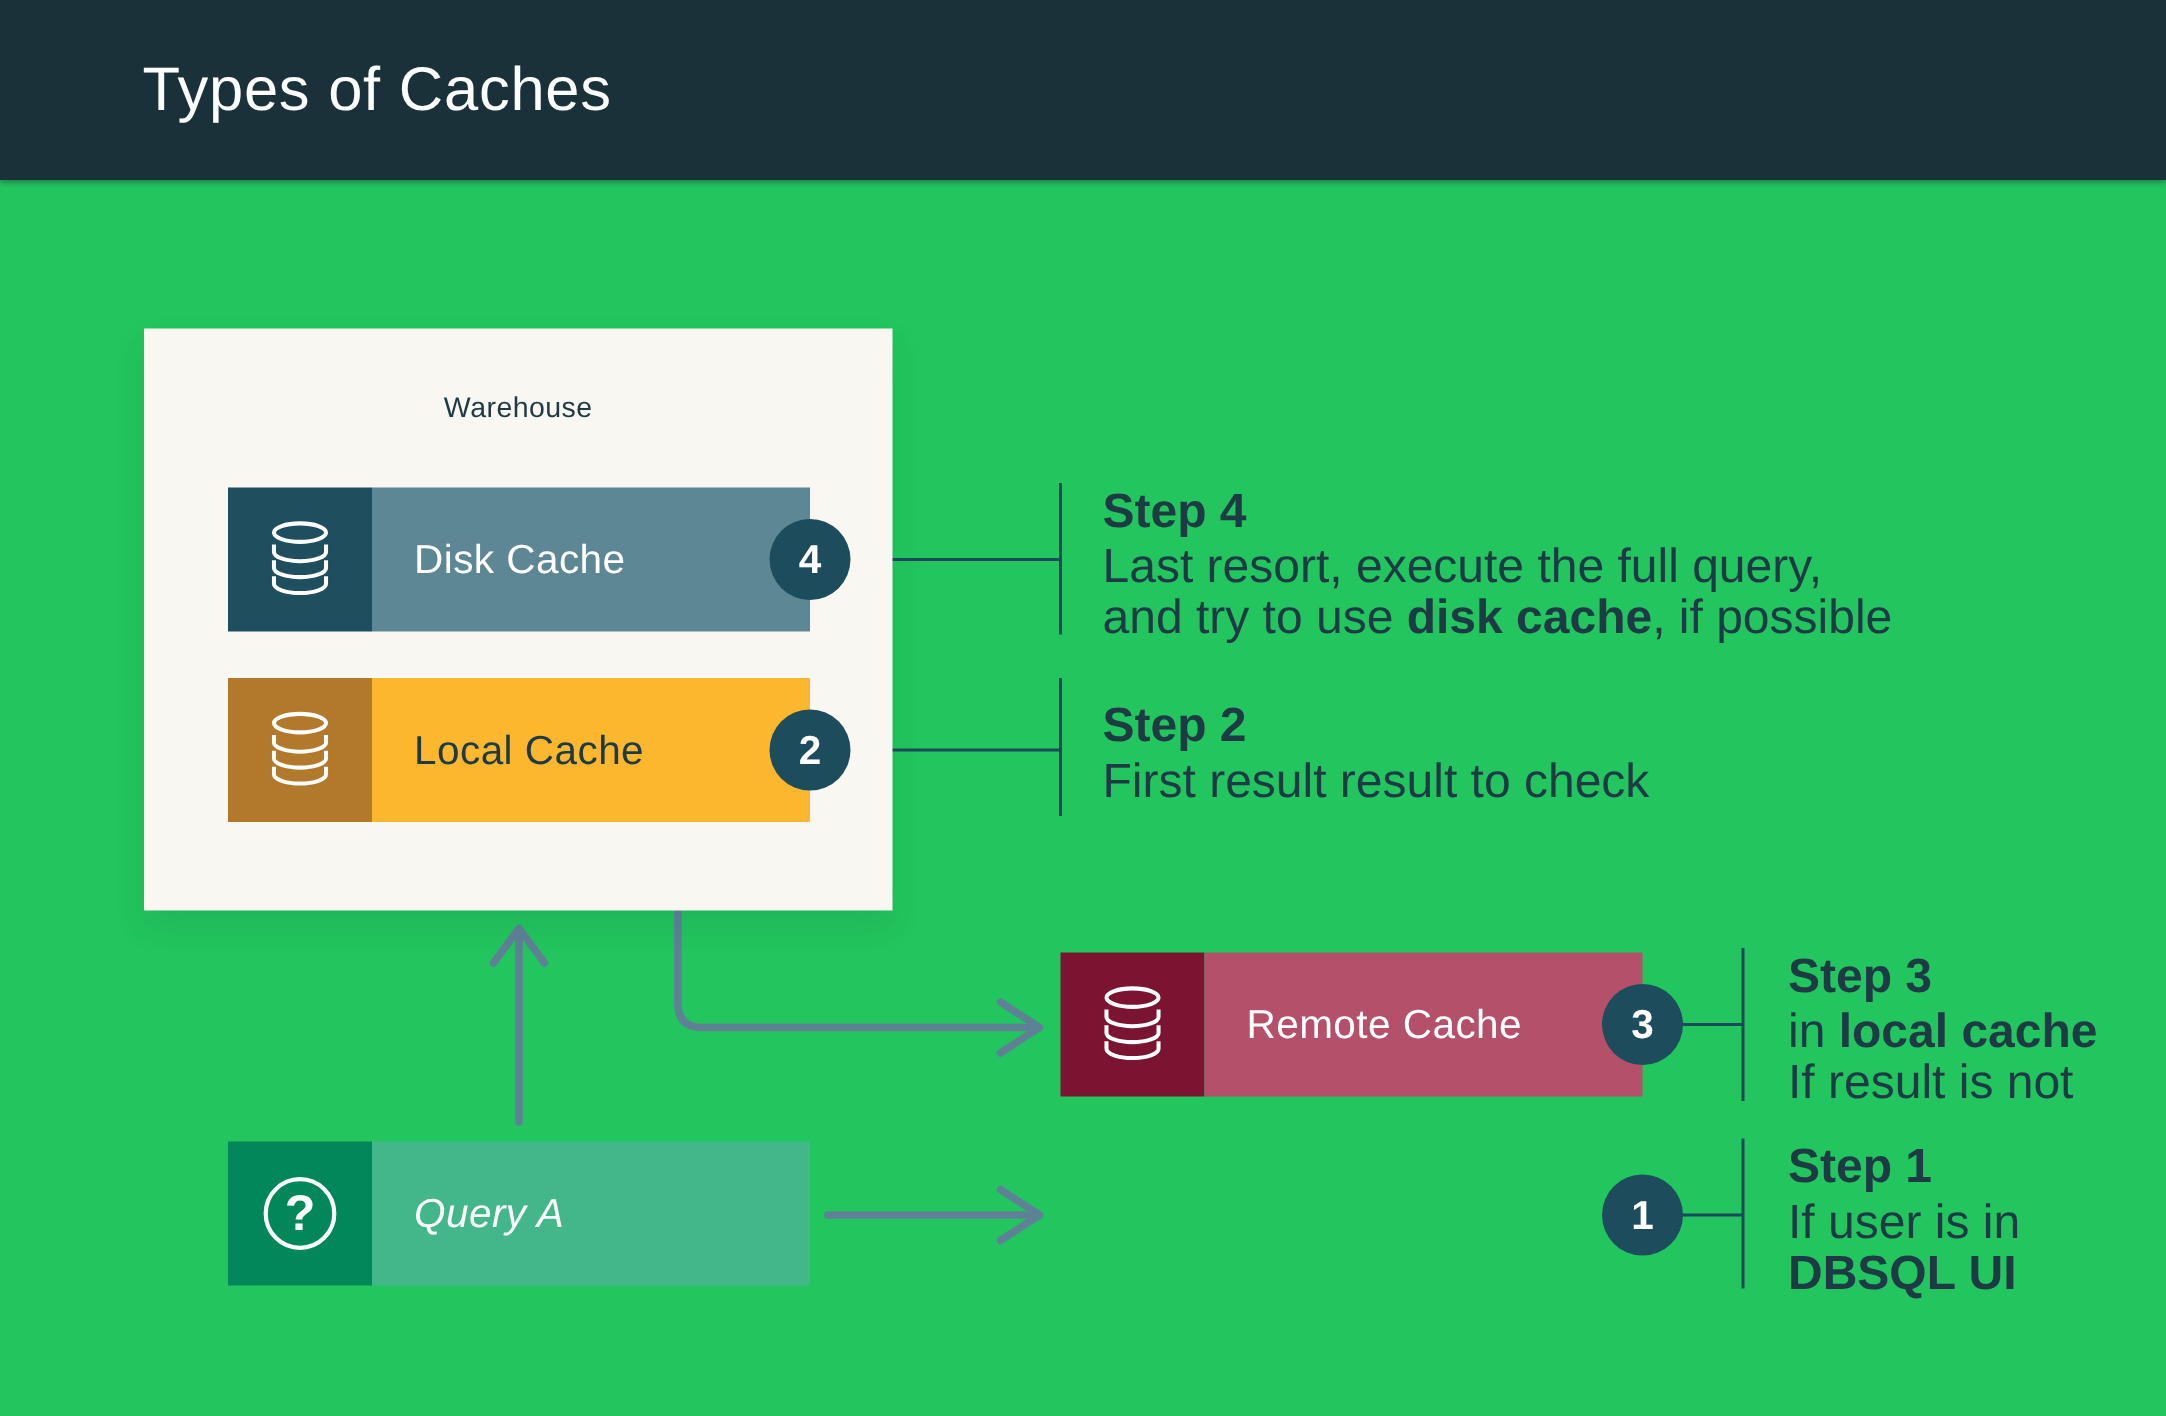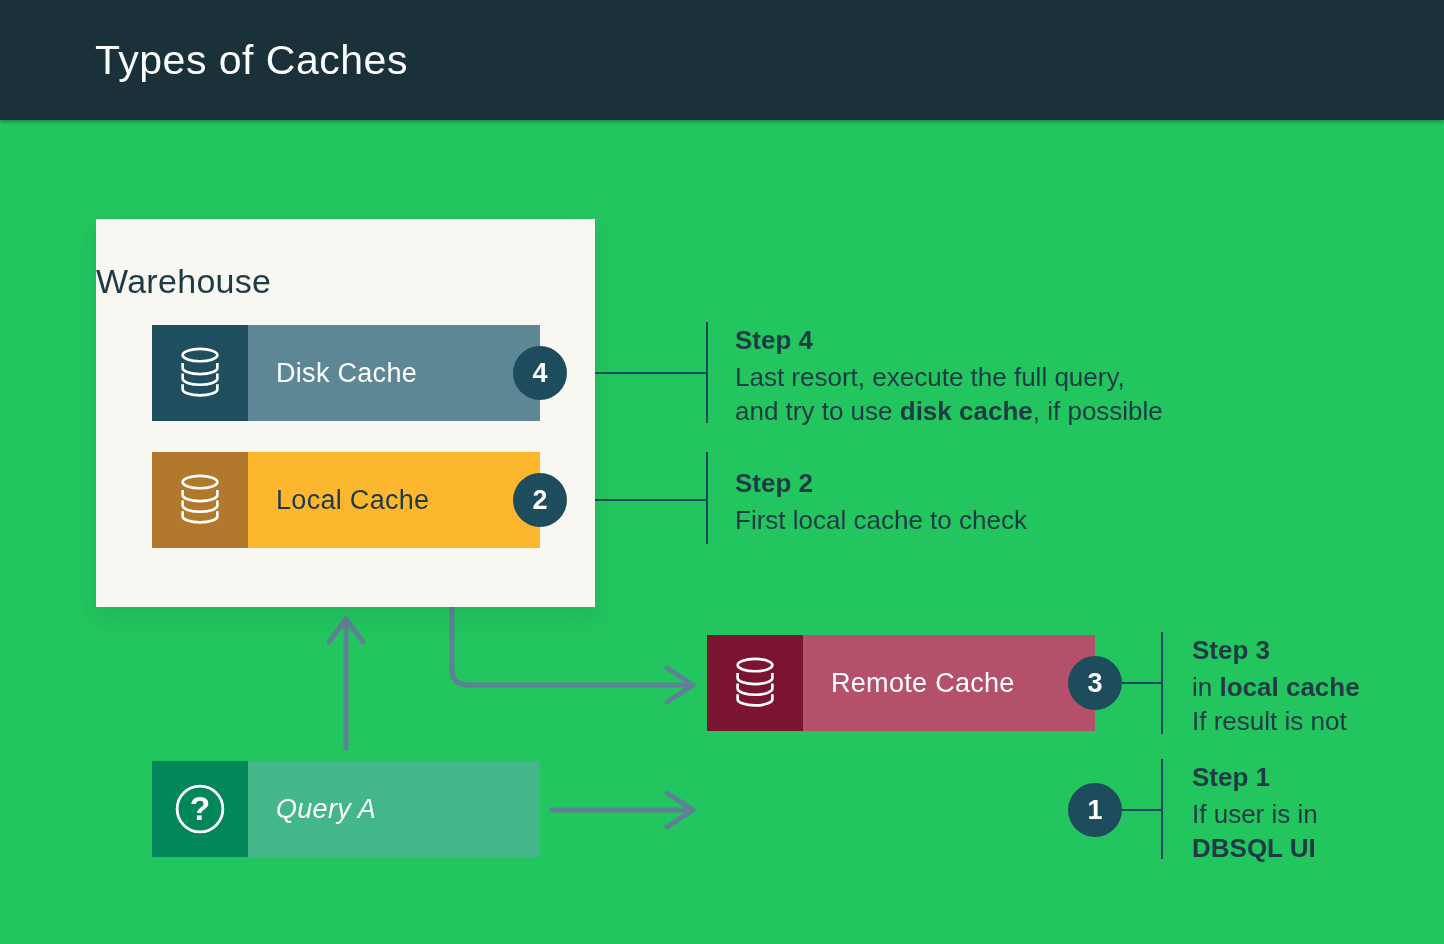--- a/index.html
+++ b/index.html
@@ -15,22 +15,22 @@
   }
   .page-title{
     position:absolute;left:95px;top:50%;transform:translateY(-50%);
     color:#fbfcfc;font-size:41px;font-weight:500;letter-spacing:.5px;
   }
   .card{
     position:absolute;left:96px;top:219px;width:499px;height:388px;
     background:#f8f7f1;box-shadow:0 10px 20px rgba(27,49,57,.10);
   }
   .card-label{
-    position:absolute;left:0;top:43px;width:100%;
-    font-size:34px;color:#1e3a45;letter-spacing:.3px;
+    position:absolute;left:0;top:43px;width:100%;text-align:center;
+    font-size:19px;color:#1e3a45;letter-spacing:.3px;
   }
   .node{position:absolute;width:388px;height:96px;display:flex;}
   .iconbox{width:96px;height:96px;flex:none;display:flex;align-items:center;justify-content:center;}
   .bar{flex:1;display:flex;align-items:center;padding-left:28px;font-size:27px;letter-spacing:.3px;}
   #node-disk  {left:152px;top:325px;}
   #node-local {left:152px;top:452px;}
   #node-query {left:152px;top:761px;}
   #node-remote{left:707px;top:635px;text-align:right;}
   #node-ui    {left:707px;top:762px;}
   .badge{
@@ -38,21 +38,21 @@
     color:#fff;font-size:27px;font-weight:bold;
     display:flex;align-items:center;justify-content:center;
   }
   #badge-disk  {left:513px;top:346px;}
   #badge-local {left:513px;top:473px;}
   #badge-remote{left:1068px;top:656px;}
   #badge-ui    {left:1068px;top:783px;}
   .arrow-layer{position:absolute;left:0;top:0;pointer-events:none;}
   .arrow{stroke:#5f8196;stroke-width:5;fill:none;stroke-linecap:round;stroke-linejoin:round;}
   .connector{stroke:#1d4a5a;stroke-width:2;fill:none;}
-  .step{position:absolute;color:#1e3a45;font-size:26px;line-height:34px;}
+  .step{position:absolute;color:#1e3a45;font-size:32px;line-height:34px;}
   .step-title{font-weight:bold;margin-bottom:3px;}
   .step-line .b{font-weight:bold;}
   #step4{left:735px;top:323px;}
   #step2{left:735px;top:466px;}
   #step3{left:1192px;top:633px;}
   #step1{left:1192px;top:760px;}
   .icon svg{display:block;}
 </style>
 </head>
 <body>
@@ -153,21 +153,21 @@
     <div class="step-title">Step 4</div>
     <div class="step-body">
         <div class="step-line"><span>Last resort, execute the full query,</span></div>
         <div class="step-line"><span>and try to use </span><span class="b">disk cache</span><span>, if possible</span></div>
       </div>
   </div>
 
   <div class="step" id="step2">
     <div class="step-title">Step 2</div>
     <div class="step-body">
-        <div class="step-line"><span>First local cache to check</span></div>
+        <div class="step-line"><span>First result result to check</span></div>
       </div>
   </div>
 
   <div class="step" id="step3">
     <div class="step-title">Step 3</div>
     <div class="step-body">
         <div class="step-line"><span>in </span><span class="b">local cache</span></div>
         <div class="step-line"><span>If result is not</span></div>
       </div>
   </div>

